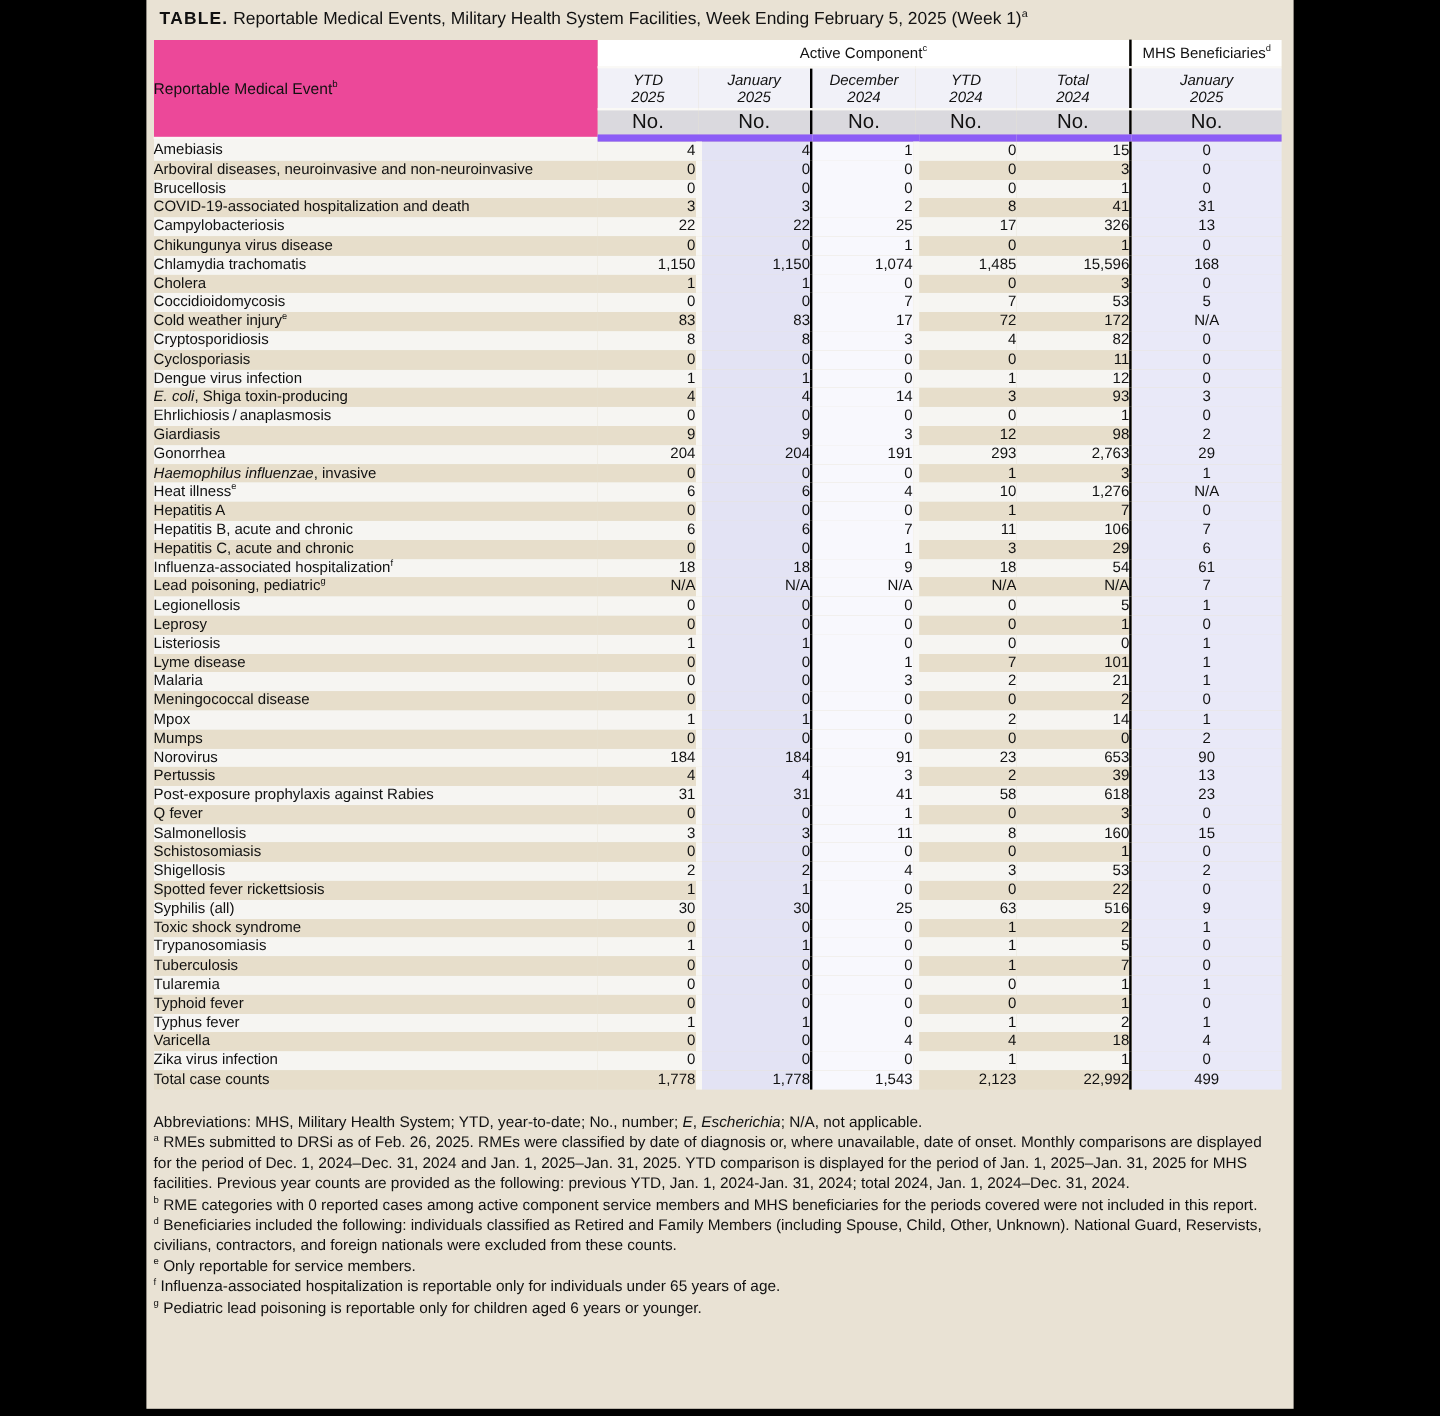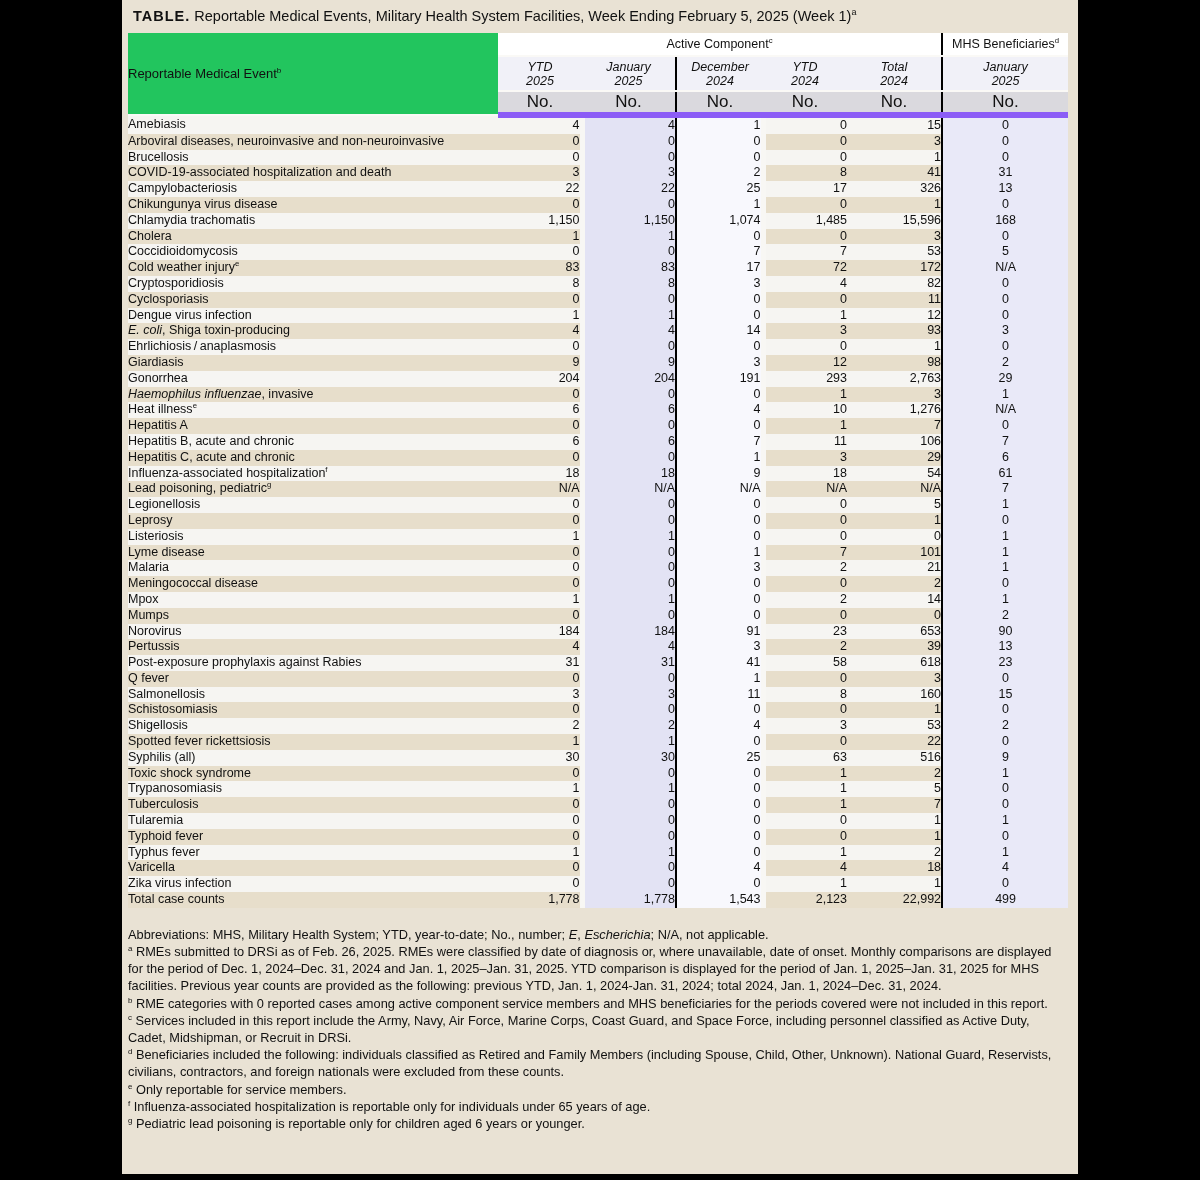--- a/index.html
+++ b/index.html
@@ -33,21 +33,21 @@
   }
   table.rme th, table.rme td {
     padding:0; margin:0;
     font-weight:normal;
     vertical-align:middle;
     overflow:hidden;
     white-space:nowrap;
   }
   
   .h-event {
-    background:#22c55e;
+    background:#ec4899;
     text-align:left; padding-left:7px;
     font-size:13px;
     border-bottom:2px solid #faf9f6;
   }
   .h-group {
     background:#ffffff;
     font-weight:bold; font-size:12.5px;
     height:22px; text-align:center;
     border-bottom:2px solid #faf9f6;
   }
@@ -588,20 +588,19 @@
       <td class="num">22,992</td>
       <td class="mhs c-mhs">499</td>
     </tr>
       </tbody>
   </table>
 
   <div class="footnotes">
     <p><span>Abbreviations: MHS, Military Health System; YTD, year-to-date; No., number; </span><i>E</i><span>, </span><i>Escherichia</i><span>; N/A, not applicable.</span></p>
   <p><sup>a</sup> RMEs submitted to DRSi as of Feb. 26, 2025. RMEs were classified by date of diagnosis or, where unavailable, date of onset. Monthly comparisons are displayed for the period of Dec. 1, 2024–Dec. 31, 2024 and Jan. 1, 2025–Jan. 31, 2025. YTD comparison is displayed for the period of Jan. 1, 2025–Jan. 31, 2025 for MHS facilities. Previous year counts are provided as the following: previous YTD, Jan. 1, 2024-Jan. 31, 2024; total 2024, Jan. 1, 2024–Dec. 31, 2024.</p>
       <p><sup>b</sup> RME categories with 0 reported cases among active component service members and MHS beneficiaries for the periods covered were not included in this report.</p>
-      <p><sup>c</sup> Services included in this report include the Army, Navy, Air Force, Marine Corps, Coast Guard, and Space Force, including personnel classified as Active Duty, Cadet, Midshipman, or Recruit in DRSi.</p>
       <p><sup>d</sup> Beneficiaries included the following: individuals classified as Retired and Family Members (including Spouse, Child, Other, Unknown). National Guard, Reservists, civilians, contractors, and foreign nationals were excluded from these counts.</p>
       <p><sup>e</sup> Only reportable for service members.</p>
       <p><sup>f</sup> Influenza-associated hospitalization is reportable only for individuals under 65 years of age.</p>
       <p><sup>g</sup> Pediatric lead poisoning is reportable only for children aged 6 years or younger.</p>
     </div>
 
 </div>
 
 </body></html>

